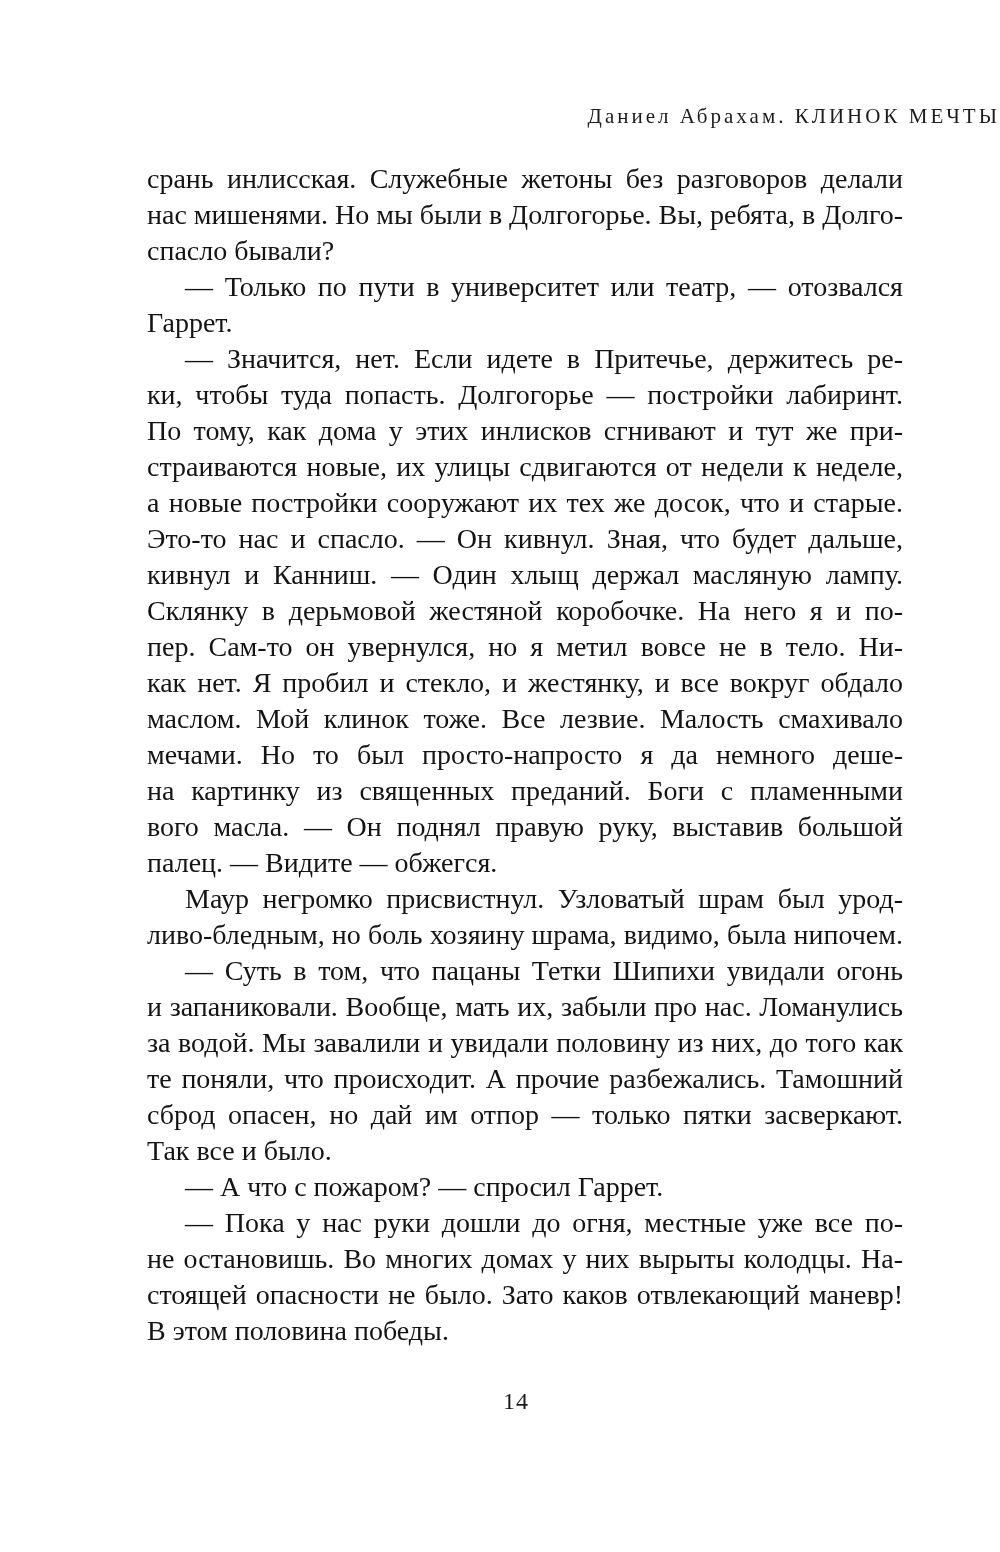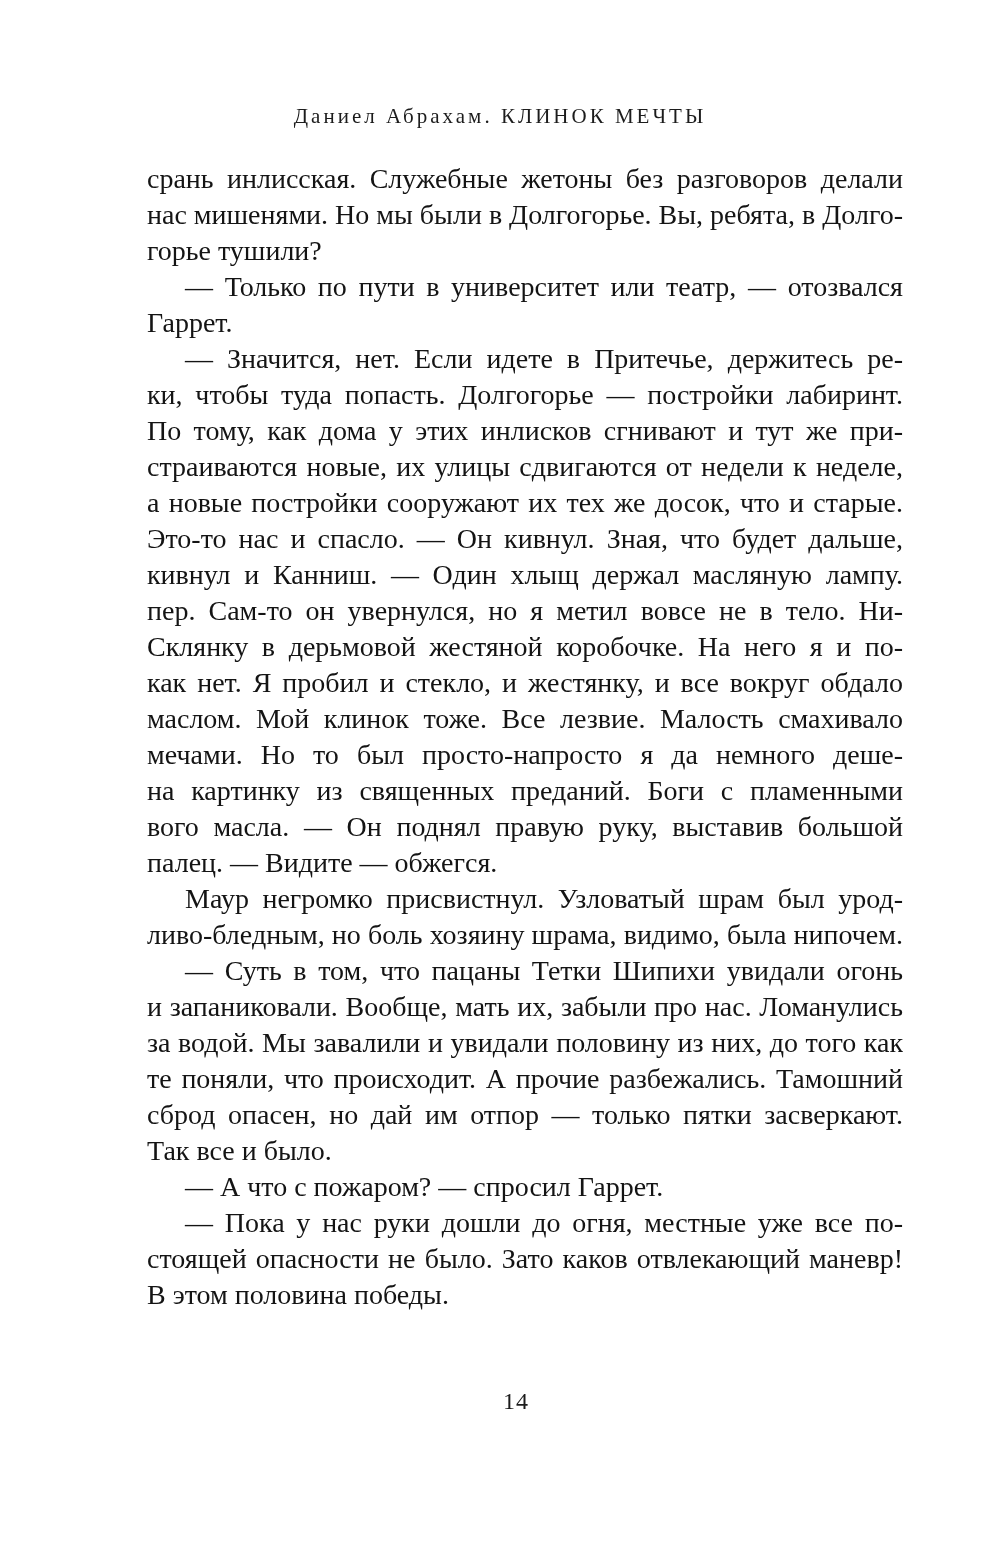--- a/index.html
+++ b/index.html
@@ -14,21 +14,21 @@
     background: #ffffff;
     font-family: "Liberation Serif", "DejaVu Serif", serif;
     color: #141414;
     overflow: hidden;
   }
   .running-header {
     position: absolute;
     top: 104px;
     left: 0;
     width: 100%;
-    text-align: center;
+    text-align: right;
     font-size: 21px;
     letter-spacing: 3px;
     color: #1c1c1c;
     white-space: nowrap;
   }
   .body-text {
     position: absolute;
     top: 161px;
     left: 147px;
     width: 756px;
@@ -60,46 +60,47 @@
 </style>
 </head>
 <body>
 
 <div class="page">
   <div class="running-header">Даниел Абрахам. КЛИНОК МЕЧТЫ</div>
 
   <div class="body-text" id="body-text">
       <div class="text-line stretch">срань инлисская. Служебные жетоны без разговоров делали</div>
       <div class="text-line stretch">нас мишенями. Но мы были в Долгогорье. Вы, ребята, в Долго-</div>
-      <div class="text-line">горье тушили?</div>
+      <div class="text-line">спасло бывали?</div>
       <div class="text-line indent stretch">— Только по пути в университет или театр, — отозвался</div>
       <div class="text-line">Гаррет.</div>
       <div class="text-line indent stretch">— Значится, нет. Если идете в Притечье, держитесь ре-</div>
       <div class="text-line stretch">ки, чтобы туда попасть. Долгогорье — постройки лабиринт.</div>
       <div class="text-line stretch">По тому, как дома у этих инлисков сгнивают и тут же при-</div>
       <div class="text-line stretch">страиваются новые, их улицы сдвигаются от недели к неделе,</div>
       <div class="text-line stretch">а новые постройки сооружают их тех же досок, что и старые.</div>
       <div class="text-line stretch">Это-то нас и спасло. — Он кивнул. Зная, что будет дальше,</div>
       <div class="text-line stretch">кивнул и Канниш. — Один хлыщ держал масляную лампу.</div>
+      <div class="text-line stretch">Склянку в дерьмовой жестяной коробочке. На него я и по-</div>
       <div class="text-line stretch">пер. Сам-то он увернулся, но я метил вовсе не в тело. Ни-</div>
-      <div class="text-line stretch">Склянку в дерьмовой жестяной коробочке. На него я и по-</div>
       <div class="text-line stretch">как нет. Я пробил и стекло, и жестянку, и все вокруг обдало</div>
       <div class="text-line stretch">маслом. Мой клинок тоже. Все лезвие. Малость смахивало</div>
       <div class="text-line stretch">мечами. Но то был просто-напросто я да немного деше-</div>
       <div class="text-line stretch">на картинку из священных преданий. Боги с пламенными</div>
       <div class="text-line stretch">вого масла. — Он поднял правую руку, выставив большой</div>
       <div class="text-line">палец. — Видите — обжегся.</div>
       <div class="text-line indent stretch">Маур негромко присвистнул. Узловатый шрам был урод-</div>
       <div class="text-line stretch">ливо-бледным, но боль хозяину шрама, видимо, была нипочем.</div>
       <div class="text-line indent stretch">— Суть в том, что пацаны Тетки Шипихи увидали огонь</div>
       <div class="text-line stretch">и запаниковали. Вообще, мать их, забыли про нас. Ломанулись</div>
       <div class="text-line stretch">за водой. Мы завалили и увидали половину из них, до того как</div>
       <div class="text-line stretch">те поняли, что происходит. А прочие разбежались. Тамошний</div>
       <div class="text-line stretch">сброд опасен, но дай им отпор — только пятки засверкают.</div>
       <div class="text-line">Так все и было.</div>
       <div class="text-line indent">— А что с пожаром? — спросил Гаррет.</div>
       <div class="text-line indent stretch">— Пока у нас руки дошли до огня, местные уже все по-</div>
+      <div class="text-line stretch">не остановишь. Во многих домах у них вырыты колодцы. На-</div>
       <div class="text-line stretch">стоящей опасности не было. Зато каков отвлекающий маневр!</div>
       <div class="text-line">В этом половина победы.</div>
     </div>
 
   <div class="page-number">14</div>
 </div>
 
 </body></html>

